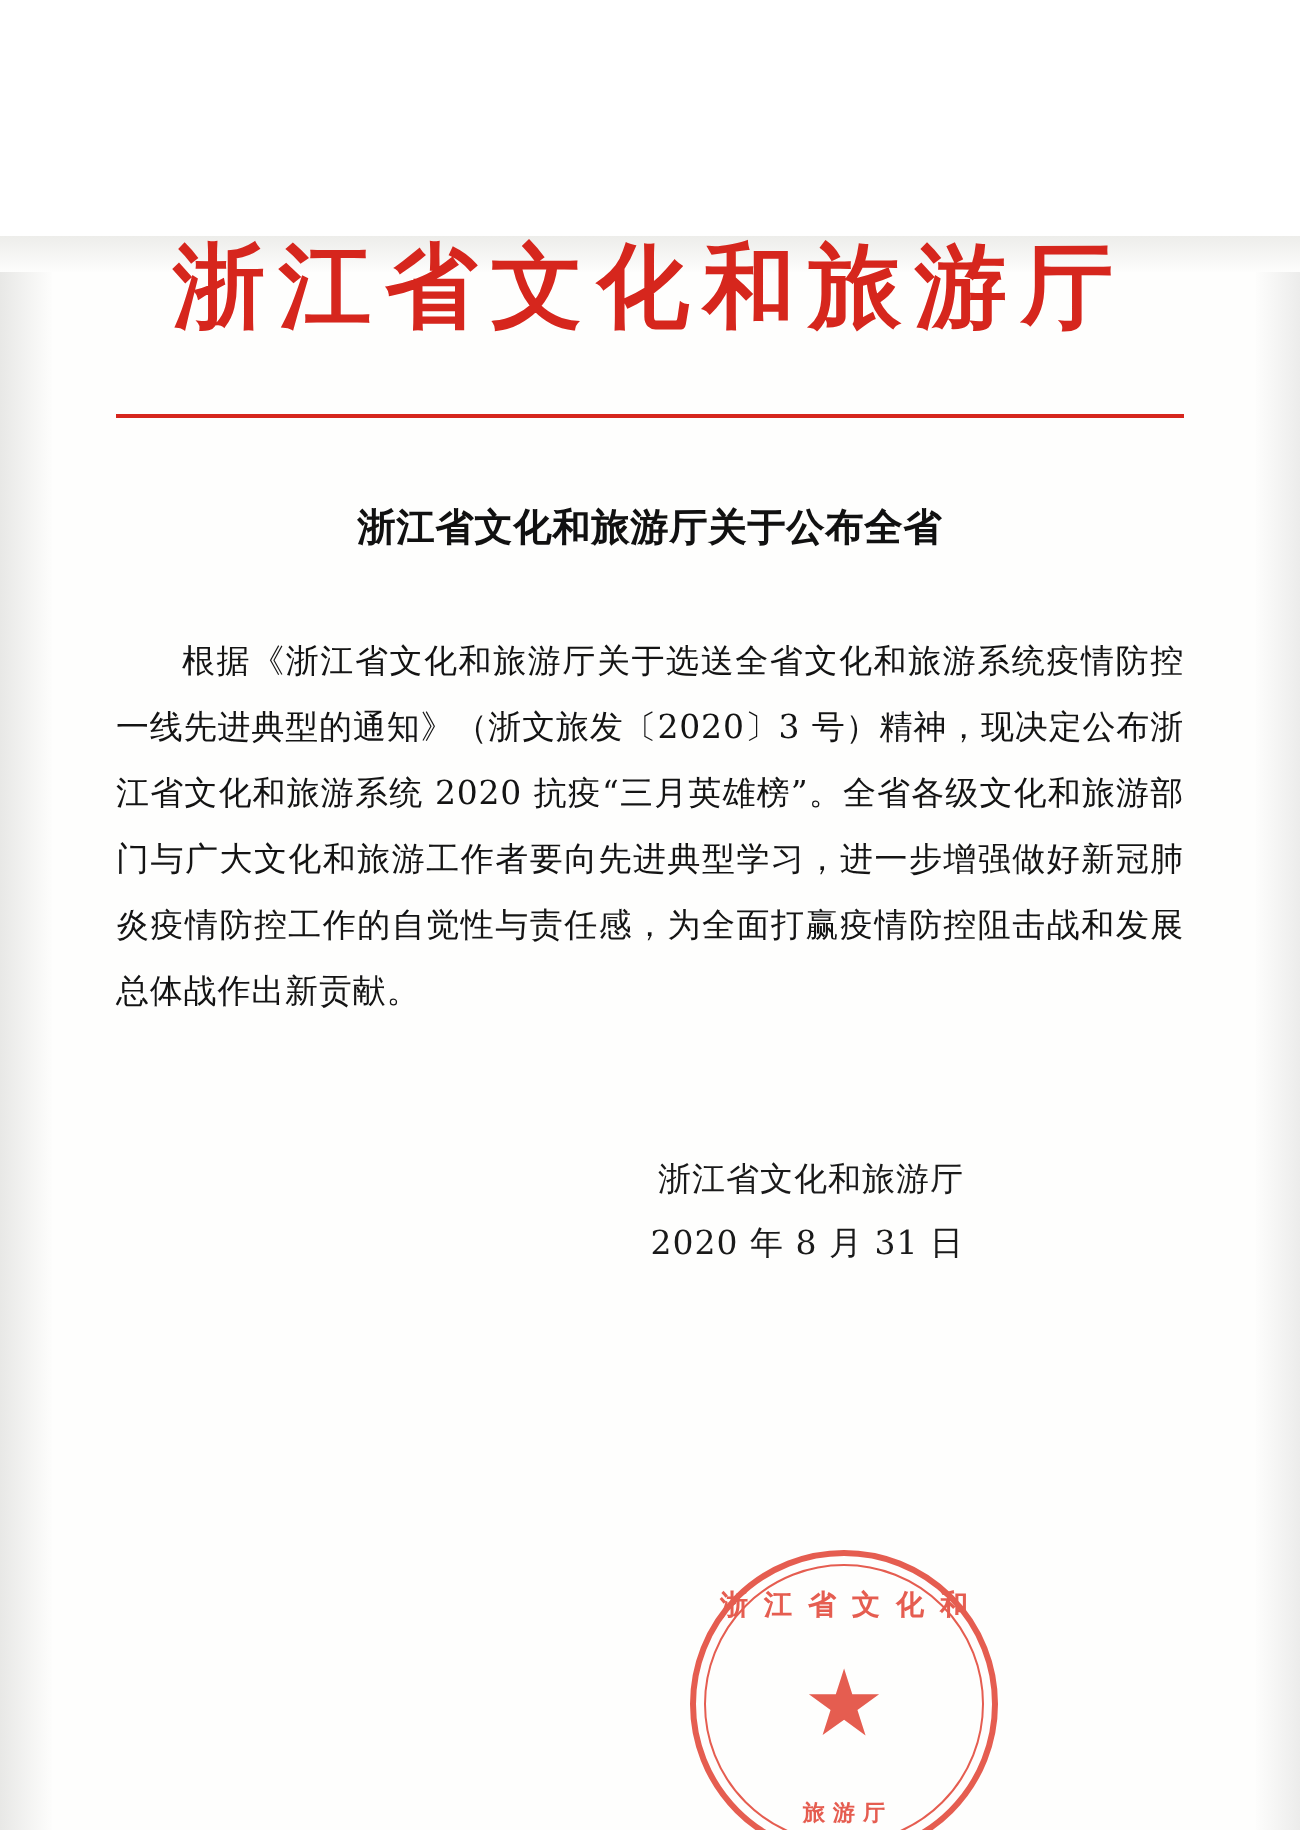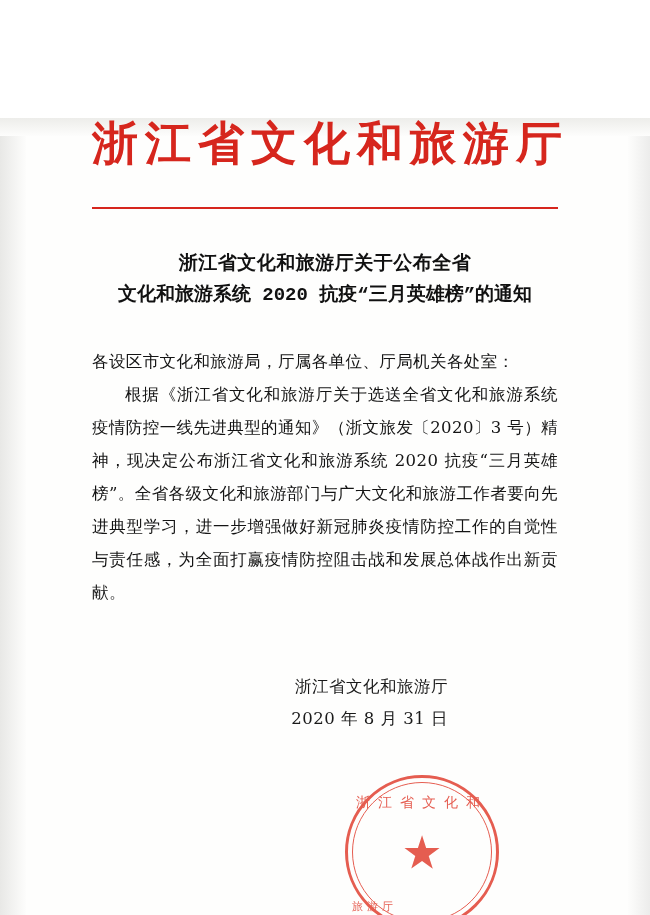--- a/index.html
+++ b/index.html
@@ -41,21 +41,21 @@
   .paper-edge-top {
     position: absolute;
     left: 0; right: 0; top: 0;
     height: 18px;
     background: linear-gradient(to bottom, #ededea 0%, #fdfdfc 100%);
     pointer-events: none;
   }
 
   .content {
     position: relative;
-    padding: 0 92px;
+    padding: 0 58px;
     z-index: 2;
   }
 
   .org-header {
     text-align: center;
     color: #d6261d;
     font-family: "DejaVu Serif", "Liberation Serif", serif;
     font-weight: bold;
     font-size: 46px;
     letter-spacing: 7px;
@@ -72,21 +72,20 @@
   }
 
   .doc-title {
     text-align: center;
     font-size: 19px;
     font-weight: bold;
     line-height: 1.65;
     margin-top: 40px;
     letter-spacing: 0.5px;
     color: #111;
-    font-family: Liberation Mono, monospace;
   }
   .doc-title .line {
     display: block;
     white-space: nowrap;
   }
   .doc-title .line2 {
     letter-spacing: 0px;
   }
 
   .body-text {
@@ -150,23 +149,23 @@
     top: 50%;
     transform: translate(-50%, -50%);
     font-size: 40px;
     color: #e03a2b;
     line-height: 1;
   }
   .seal .seal-top-text,
   .seal .seal-bottom-text {
     position: absolute;
     left: 0; right: 0;
-    text-align: left;
+    text-align: center;
     color: #e03a2b;
-    font-weight: normal;
+    font-weight: bold;
     font-family: "DejaVu Serif", "Liberation Serif", serif;
   }
   .seal .seal-top-text {
     top: 16px;
     font-size: 14px;
     letter-spacing: 8px;
     text-indent: 8px;
   }
   .seal .seal-bottom-text {
     bottom: 12px;
@@ -185,25 +184,23 @@
   <div class="paper-edge-top"></div>
 
   <div class="content">
 
     <div class="org-header">浙江省文化和旅游厅</div>
 
     <div class="red-rule"></div>
 
     <div class="doc-title">
       <span class="line line1">浙江省文化和旅游厅关于公布全省</span>
-      <span class="line line2">文化和旅游系统 2020 抗疫“三月英雄榜”的通知</span>
     </div>
 
     <div class="body-text">
-      <p class="salutation">各设区市文化和旅游局，厅属各单位、厅局机关各处室：</p>
       <p class="para">根据《浙江省文化和旅游厅关于选送全省文化和旅游系统疫情防控一线先进典型的通知》（浙文旅发〔2020〕3 号）精神，现决定公布浙江省文化和旅游系统 2020 抗疫“三月英雄榜”。全省各级文化和旅游部门与广大文化和旅游工作者要向先进典型学习，进一步增强做好新冠肺炎疫情防控工作的自觉性与责任感，为全面打赢疫情防控阻击战和发展总体战作出新贡献。</p>
     </div>
 
 
     <div class="signature-block">
       <span class="sig-line">浙江省文化和旅游厅</span>
       <span class="sig-line">2020 年 8 月 31 日</span>
     </div>
 
   </div>

